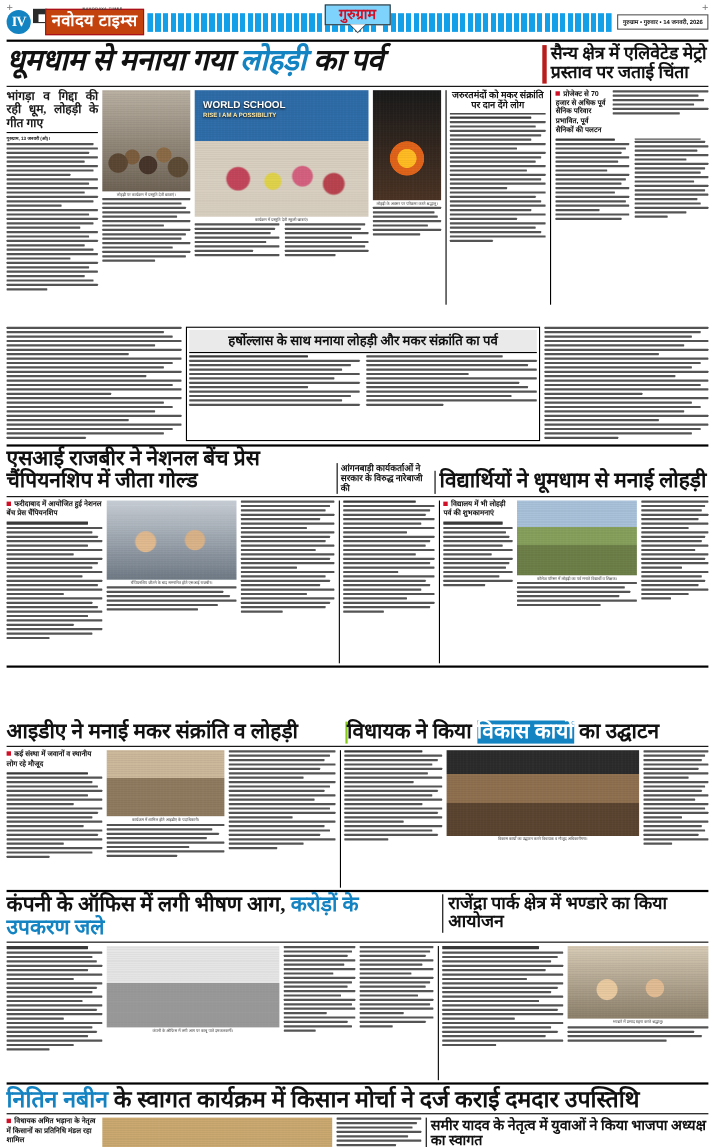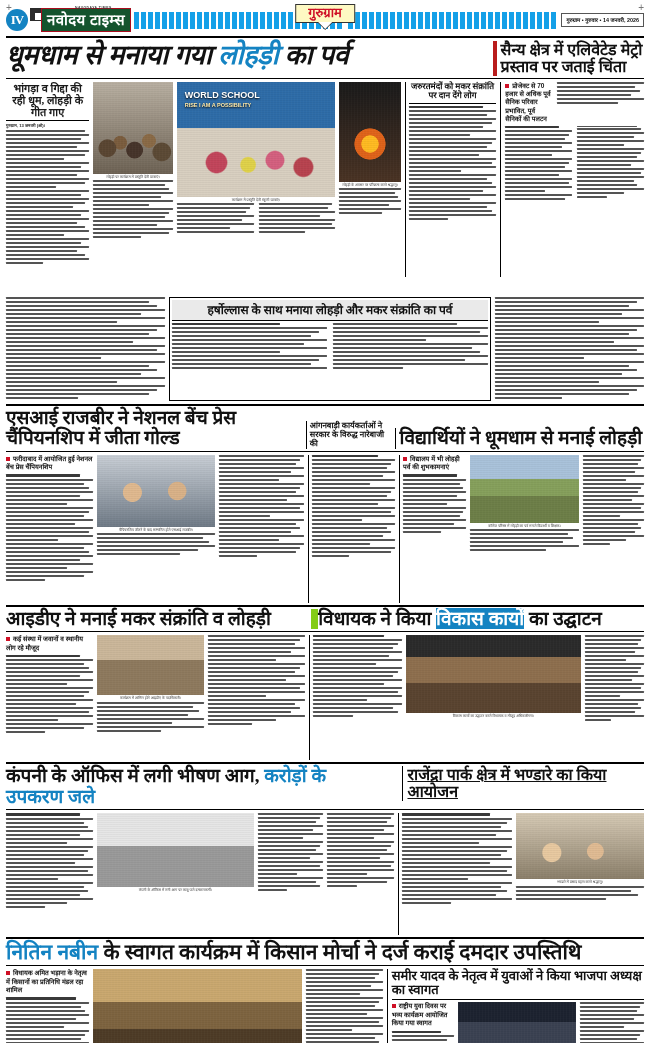--- a/index.html
+++ b/index.html
@@ -10,28 +10,28 @@
   .masthead{height:32px;display:flex;align-items:center;position:relative;padding-top:4px;}
   .crop-mark{position:absolute;font-size:10px;color:#777;}
   .cm-tl{left:0px;top:2px;}
   .cm-tr{right:0px;top:2px;}
   .logo-iv{width:22px;height:22px;border-radius:50%;background:#1483c2;color:#fff;font-weight:bold;
            font-size:13px;display:flex;align-items:center;justify-content:center;margin-right:2px;
            font-family:"Liberation Serif",serif;letter-spacing:-1px;}
   .logo-block{position:relative;}
   .logo-tag{position:absolute;top:-2px;left:34px;font-size:3.4px;letter-spacing:.5px;color:#3a3a3a;
             white-space:nowrap;font-weight:bold;}
-  .nameplate{background:#14532d;color:#fff;font-weight:bold;font-size:15px;line-height:1;
+  .nameplate{background:#c2410c;color:#fff;font-weight:bold;font-size:15px;line-height:1;
              padding:3px 5px 4px 5px;letter-spacing:.3px;border:1px solid #a80c1d;}
   .logo-sq{width:13px;height:13px;background:#2b2b2b;position:relative;margin-right:-2px;align-self:flex-start;margin-top:4px;}
   .logo-sq:after{content:"";position:absolute;right:1px;bottom:1px;width:7px;height:7px;background:#fff;}
   .stripes{flex:1;height:17px;margin:0 3px;
       background:repeating-linear-gradient(90deg,#14a0e8 0 5px,#ffffff 5px 7px);}
   .gurgaon-box{position:absolute;left:50%;transform:translateX(-50%);top:4px;z-index:4;}
-  .gurgaon-inner{border:1px solid #333;background:#fef9c3;padding:1px 12px 2px;}
+  .gurgaon-inner{border:1px solid #333;background:#7dd3fc;padding:1px 12px 2px;}
   .gurgaon-txt{color:#cf1026;font-weight:bold;font-size:13px;line-height:1.1;}
   .gurgaon-tail{width:0;height:0;margin:0 auto;border-left:7px solid transparent;border-right:7px solid transparent;
                 border-top:7px solid #fff;position:relative;top:-1px;filter:drop-shadow(0 1px 0 #333);}
   .datebox{border:1px solid #555;background:#fff;font-size:5.4px;padding:2px 4px;white-space:nowrap;
            font-weight:bold;margin-left:2px;}
 
   
   .rule{border-top:1px solid #000;}
   .rule-thick{border-top:2px solid #000;}
   .h-main{font-family:"Liberation Serif",serif;font-weight:bold;font-size:27px;line-height:1.05;letter-spacing:-.3px;}
@@ -140,21 +140,21 @@
     </div>
     <div style="width:145px;border-left:4px solid #b91c1c;padding-left:4px;">
       <div class="h-sec2">सैन्य क्षेत्र में एलिवेटेड मेट्रो प्रस्ताव पर जताई चिंता</div>
     </div>
   </div>
   <div class="rule" style="margin:2px 0 3px;"></div>
 
   <div style="display:flex;gap:4px;height:195px;">
 
     <div style="width:84px;" class="col">
-      <div class="h-small" style="text-align:center;">भांगड़ा व गिद्दा की रही धूम, लोहड़ी के गीत गाए</div>
+      <div class="h-small" style="">भांगड़ा व गिद्दा की रही धूम, लोहड़ी के गीत गाए</div>
       <div class="rule" style="margin:2px 0;"></div>
       <div class="lead">गुरुग्राम, 13 जनवरी (ओ)।</div>
       <div class="lines">
         <div class="ln w95"></div>
           <div class="ln w100"></div>
           <div class="ln w90"></div>
           <div class="ln w100"></div>
         <div class="ln w85"></div>
           <div class="ln w100"></div>
           <div class="ln w95"></div>
@@ -607,21 +607,21 @@
       <div class="ln w100"></div>
         <div class="ln w70"></div>
         <div class="ln w45"></div>
     </div>
   </div>
 
   <div class="rule-thick" style="margin:2px 0;"></div>
 
   <div style="display:flex;gap:4px;align-items:flex-end;">
     <div style="width:305px;" class="h-sec">आइडीए ने मनाई मकर संक्रांति व लोहड़ी</div>
-    <div style="width:330px;border-left:7px solid #84cc16;padding-left:0;" class="h-sec">
+    <div style="width:330px;border-left:2px solid #84cc16;padding-left:0;margin-top:47px;" class="h-sec">
       <span>विधायक ने किया </span><span class="blue-band">विकास कार्यों</span><span> का उद्घाटन</span>
     </div>
   </div>
   <div class="rule" style="margin:2px 0 3px;"></div>
 
   <div style="display:flex;gap:4px;height:125px;">
     <div style="width:88px;">
       <div class="bullet-head">कई संस्था में जवानों व स्थानीय लोग रहे मौजूद</div>
       <div class="col lines" style="margin-top:3px;">
         <div class="ln b w85"></div>
@@ -741,21 +741,21 @@
         <div class="ln w45"></div>
     </div>
   </div>
 
   <div class="rule-thick" style="margin:2px 0;"></div>
 
   <div style="display:flex;gap:20px;align-items:flex-start;">
     <div style="width:390px;" class="h-sec">
       <span>कंपनी के ऑफिस में लगी भीषण आग, </span><span class="h-blue">करोड़ों के उपकरण जले</span>
     </div>
-    <div style="width:245px;border-left:1px solid #000;padding-left:4px;text-decoration:underline;" class="h-sec2">राजेंद्रा पार्क क्षेत्र में भण्डारे का किया आयोजन</div>
+    <div style="width:245px;border-left:1px solid #000;padding-left:4px;" class="h-sec2">राजेंद्रा पार्क क्षेत्र में भण्डारे का किया आयोजन</div>
   </div>
   <div class="rule" style="margin:2px 0 3px;"></div>
 
   <div style="display:flex;gap:4px;height:122px;">
     <div style="width:88px;" class="col lines">
       <div class="ln b w85"></div>
       <div class="ln w100"></div>
         <div class="ln w90"></div>
         <div class="ln w95"></div>
         <div class="ln w100"></div>

